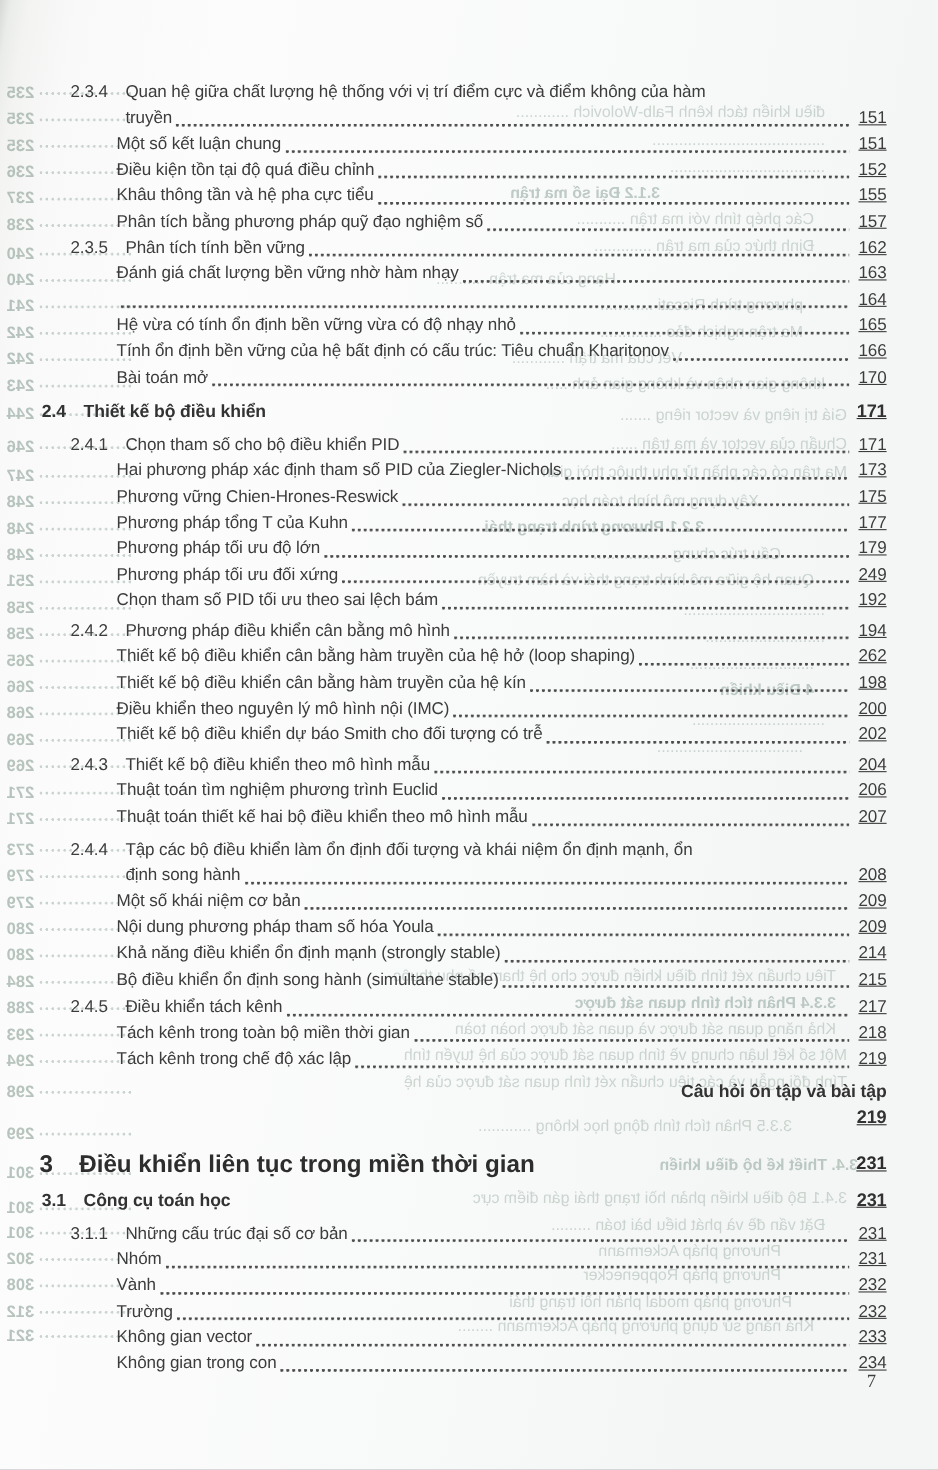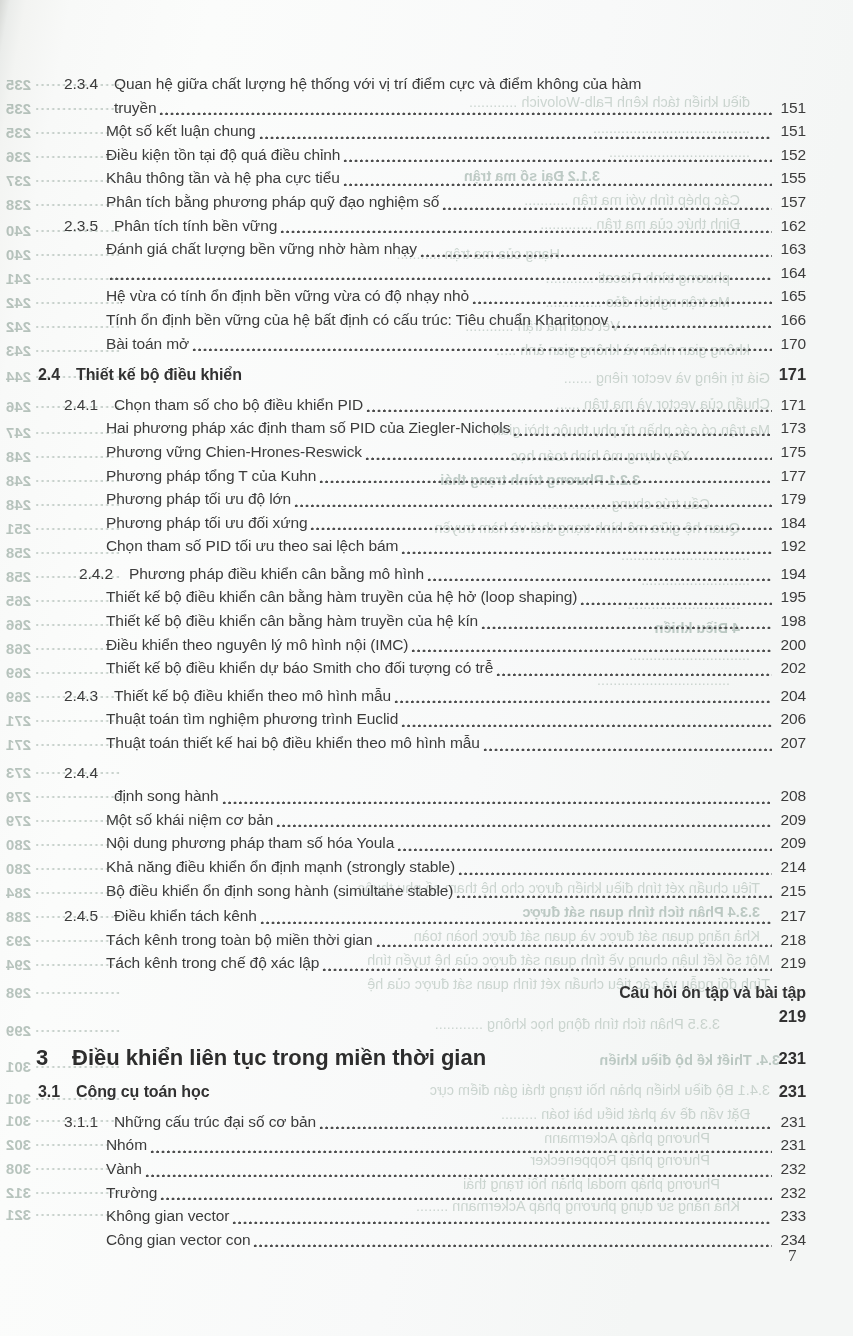--- a/index.html
+++ b/index.html
@@ -18,21 +18,21 @@
   .l2 .num{flex:0 0 38px;}
   .endq{padding-left:38px;font-weight:bold;font-size:16px;color:#323232;}
   .chapter{padding-left:36px;font-weight:bold;font-size:22px;line-height:32px;color:#2d2d2d;letter-spacing:0;}
   .chapter .num{flex:0 0 36px;}
   .chapter .pg,.l2 .pg,.endq .pg{font-size:16.5px;}
   .title{white-space:nowrap;}
   .lead{flex:1 1 16px;min-width:14px;height:5px;margin:0 4px 3px 3px;
     background-image:radial-gradient(circle at 2.2px 2.8px,#4b4b4b 1.15px,rgba(0,0,0,0) 1.5px);
     background-size:5.4px 5px;background-repeat:repeat-x;}
   .sp{flex:1 1 auto;}
-  .pg{text-align:right;min-width:30px;}
+  .pg{text-align:right;min-width:30px;text-decoration:underline;}
   
   .bleed{position:absolute;inset:0;pointer-events:none;}
   .ghost{position:absolute;left:6px;width:118px;display:flex;align-items:center;
     transform:scaleX(-1);color:rgba(128,150,139,0.55);font-size:15px;}
   .gd{flex:1;height:4px;margin:0 5px 0 4px;
     background-image:radial-gradient(circle at 2px 2px,rgba(128,150,139,0.4) 1.1px,rgba(0,0,0,0) 1.4px);
     background-size:5.4px 4px;background-repeat:repeat-x;}
   .gline{position:absolute;transform:scaleX(-1);color:rgba(131,154,143,0.38);font-size:14.5px;
     white-space:nowrap;overflow:hidden;line-height:20px;}
   .gline.b{font-weight:bold;color:rgba(118,144,132,0.45);}
@@ -354,37 +354,37 @@
         <span class="pg">177</span>
       </div>
       <div class="row sub">
         <span class="title">Phương pháp tối ưu độ lớn</span>
         <span class="lead"></span>
         <span class="pg">179</span>
       </div>
       <div class="row sub">
         <span class="title">Phương pháp tối ưu đối xứng</span>
         <span class="lead"></span>
-        <span class="pg">184</span>
+        <span class="pg">249</span>
       </div>
       <div class="row sub">
         <span class="title">Chọn tham số PID tối ưu theo sai lệch bám</span>
         <span class="lead"></span>
         <span class="pg">192</span>
       </div>
-      <div class="row l3" style="margin-top: 4px; margin-left: 15px;">
+      <div class="row l3" style="margin-top: 4px;">
         <span class="num">2.4.2</span>
         <span class="title">Phương pháp điều khiển cân bằng mô hình</span>
         <span class="lead"></span>
         <span class="pg">194</span>
       </div>
       <div class="row sub">
         <span class="title">Thiết kế bộ điều khiển cân bằng hàm truyền của hệ hở (loop shaping)</span>
         <span class="lead"></span>
-        <span class="pg">195</span>
+        <span class="pg">262</span>
       </div>
       <div class="row sub">
         <span class="title">Thiết kế bộ điều khiển cân bằng hàm truyền của hệ kín</span>
         <span class="lead"></span>
         <span class="pg">198</span>
       </div>
       <div class="row sub">
         <span class="title">Điều khiển theo nguyên lý mô hình nội (IMC)</span>
         <span class="lead"></span>
         <span class="pg">200</span>
@@ -405,20 +405,21 @@
         <span class="lead"></span>
         <span class="pg">206</span>
       </div>
       <div class="row sub">
         <span class="title">Thuật toán thiết kế hai bộ điều khiển theo mô hình mẫu</span>
         <span class="lead"></span>
         <span class="pg">207</span>
       </div>
       <div class="row l3" style="margin-top: 6px;">
         <span class="num">2.4.4</span>
+        <span class="title">Tập các bộ điều khiển làm ổn định đối tượng và khái niệm ổn định mạnh, ổn</span>
       </div>
       <div class="row cont">
         <span class="title">định song hành</span>
         <span class="lead"></span>
         <span class="pg">208</span>
       </div>
       <div class="row sub">
         <span class="title">Một số khái niệm cơ bản</span>
         <span class="lead"></span>
         <span class="pg">209</span>
@@ -491,19 +492,19 @@
         <span class="title">Trường</span>
         <span class="lead"></span>
         <span class="pg">232</span>
       </div>
       <div class="row sub">
         <span class="title">Không gian vector</span>
         <span class="lead"></span>
         <span class="pg">233</span>
       </div>
       <div class="row sub">
-        <span class="title">Công gian vector con</span>
+        <span class="title">Không gian trong con</span>
         <span class="lead"></span>
         <span class="pg">234</span>
       </div>
     </div>
   <div class="pagenum">7</div>
 </div>
 
 </body></html>

